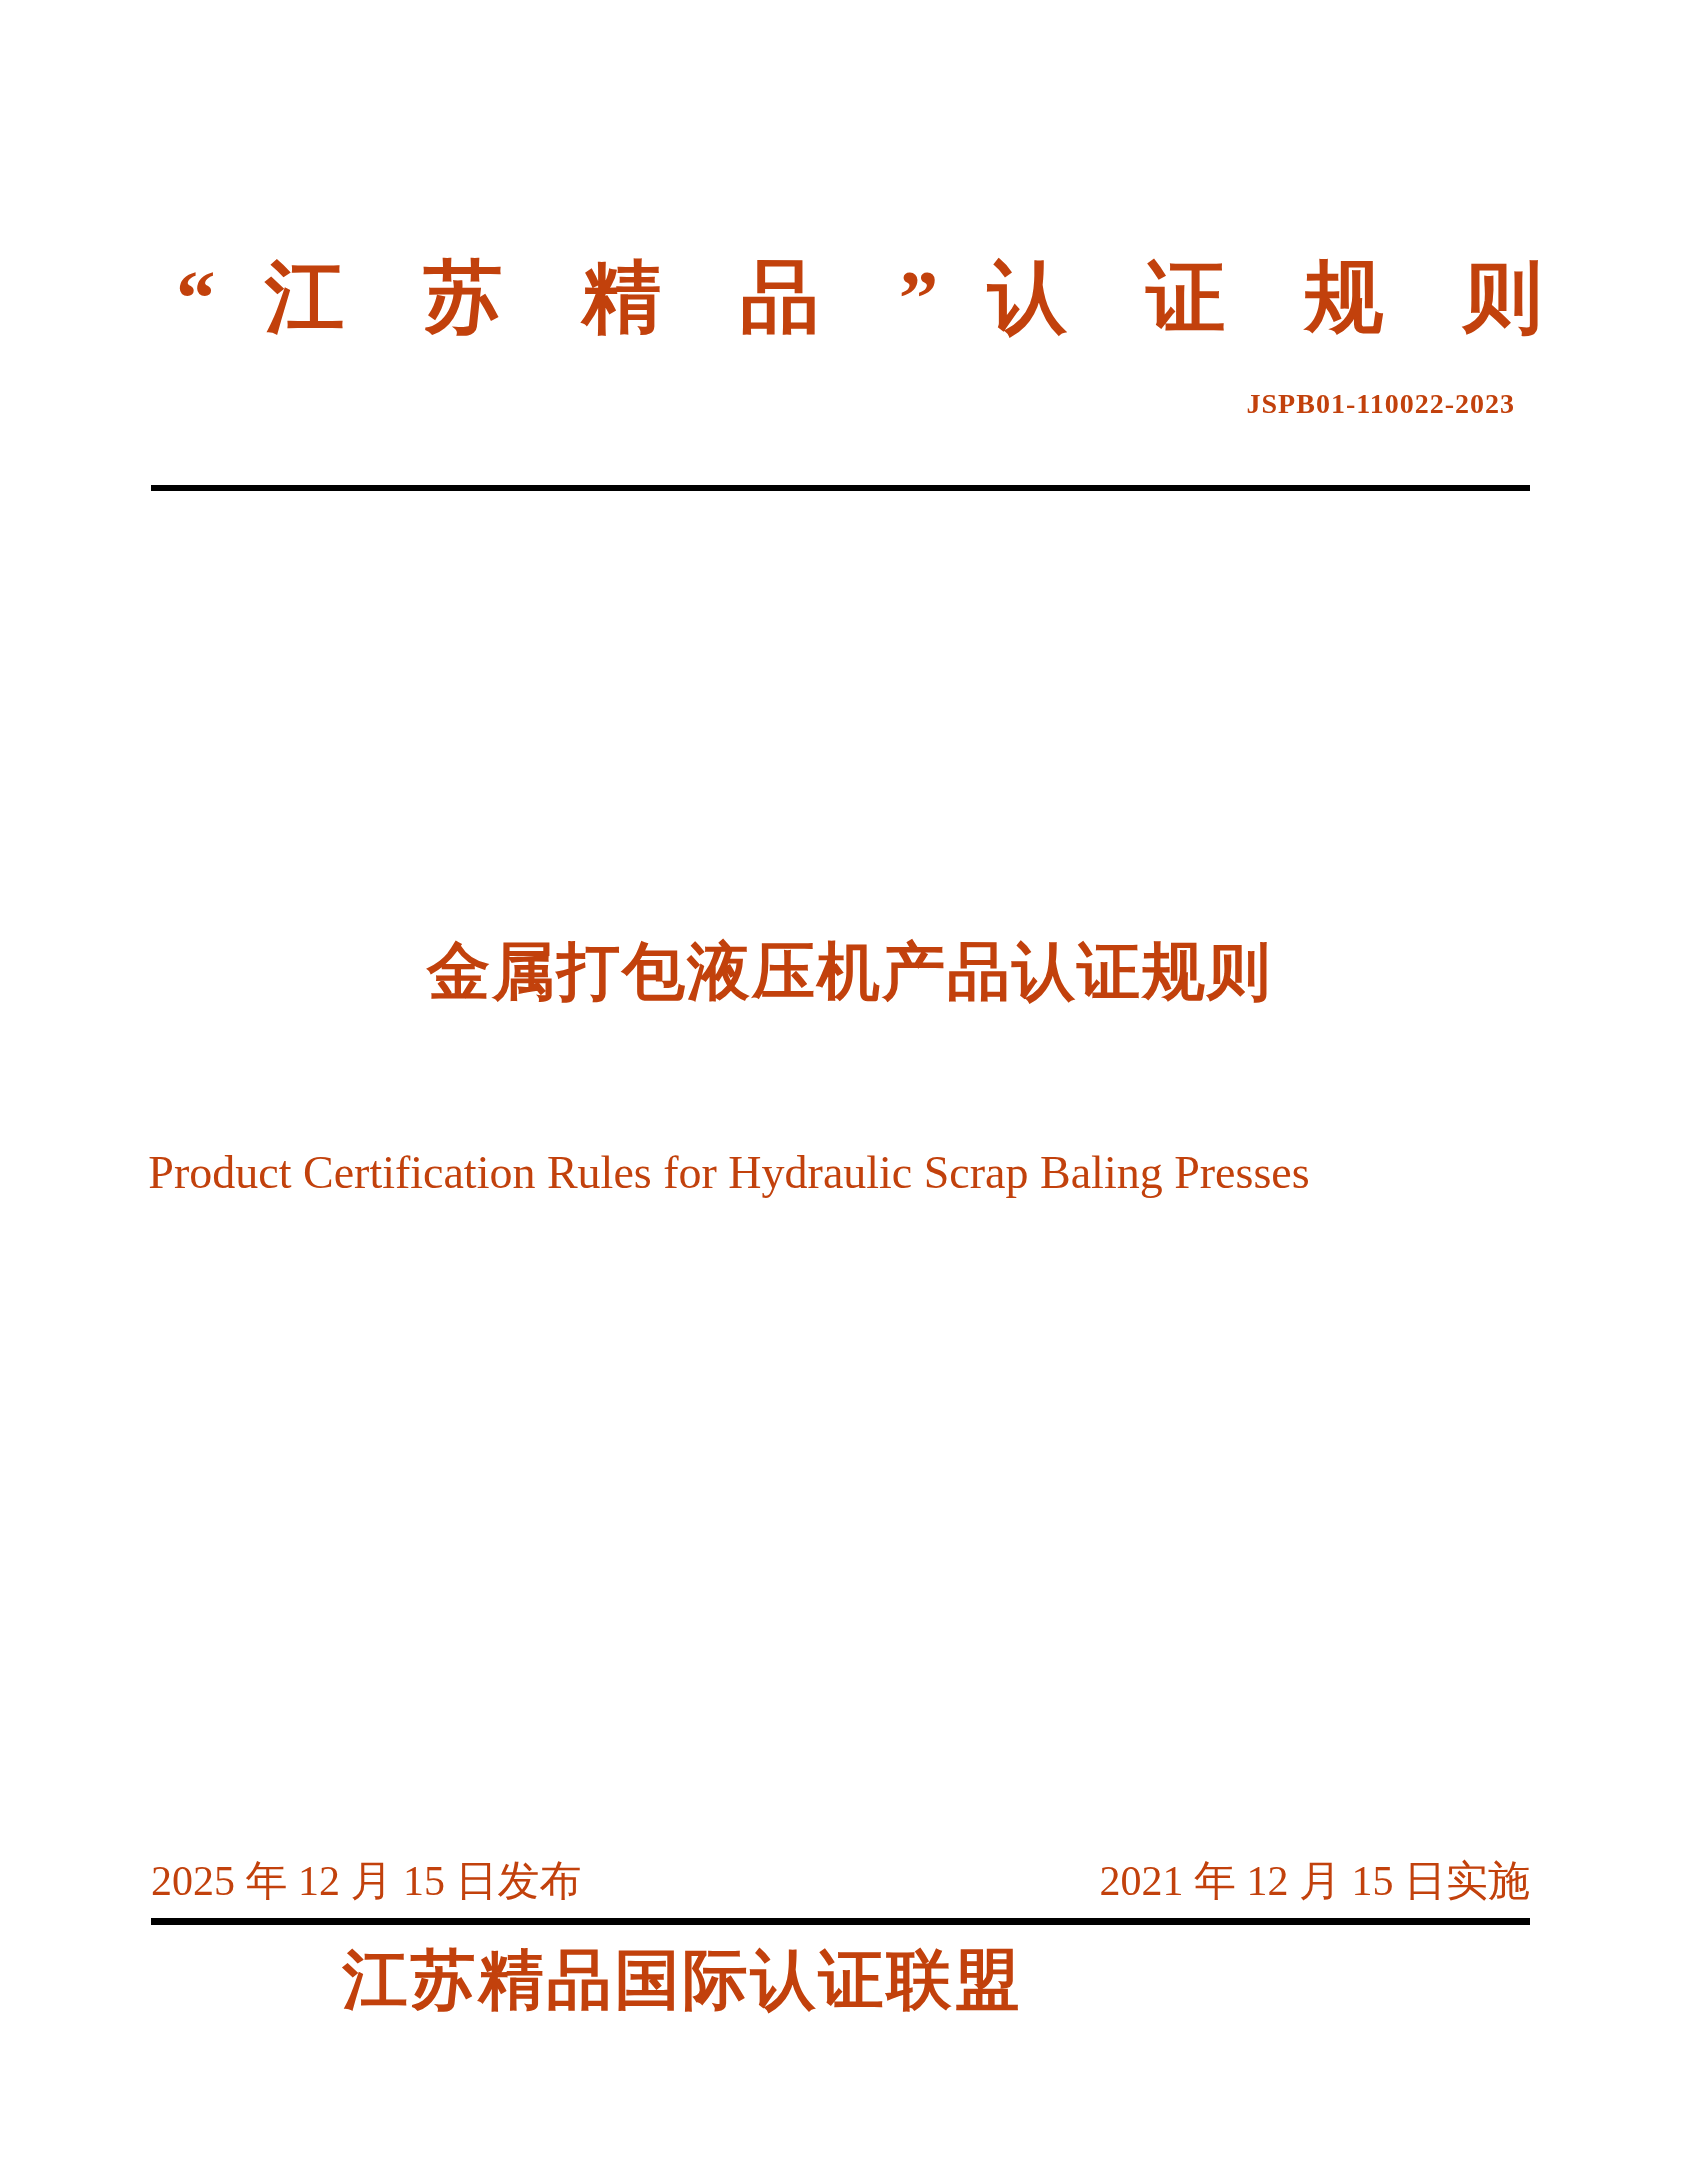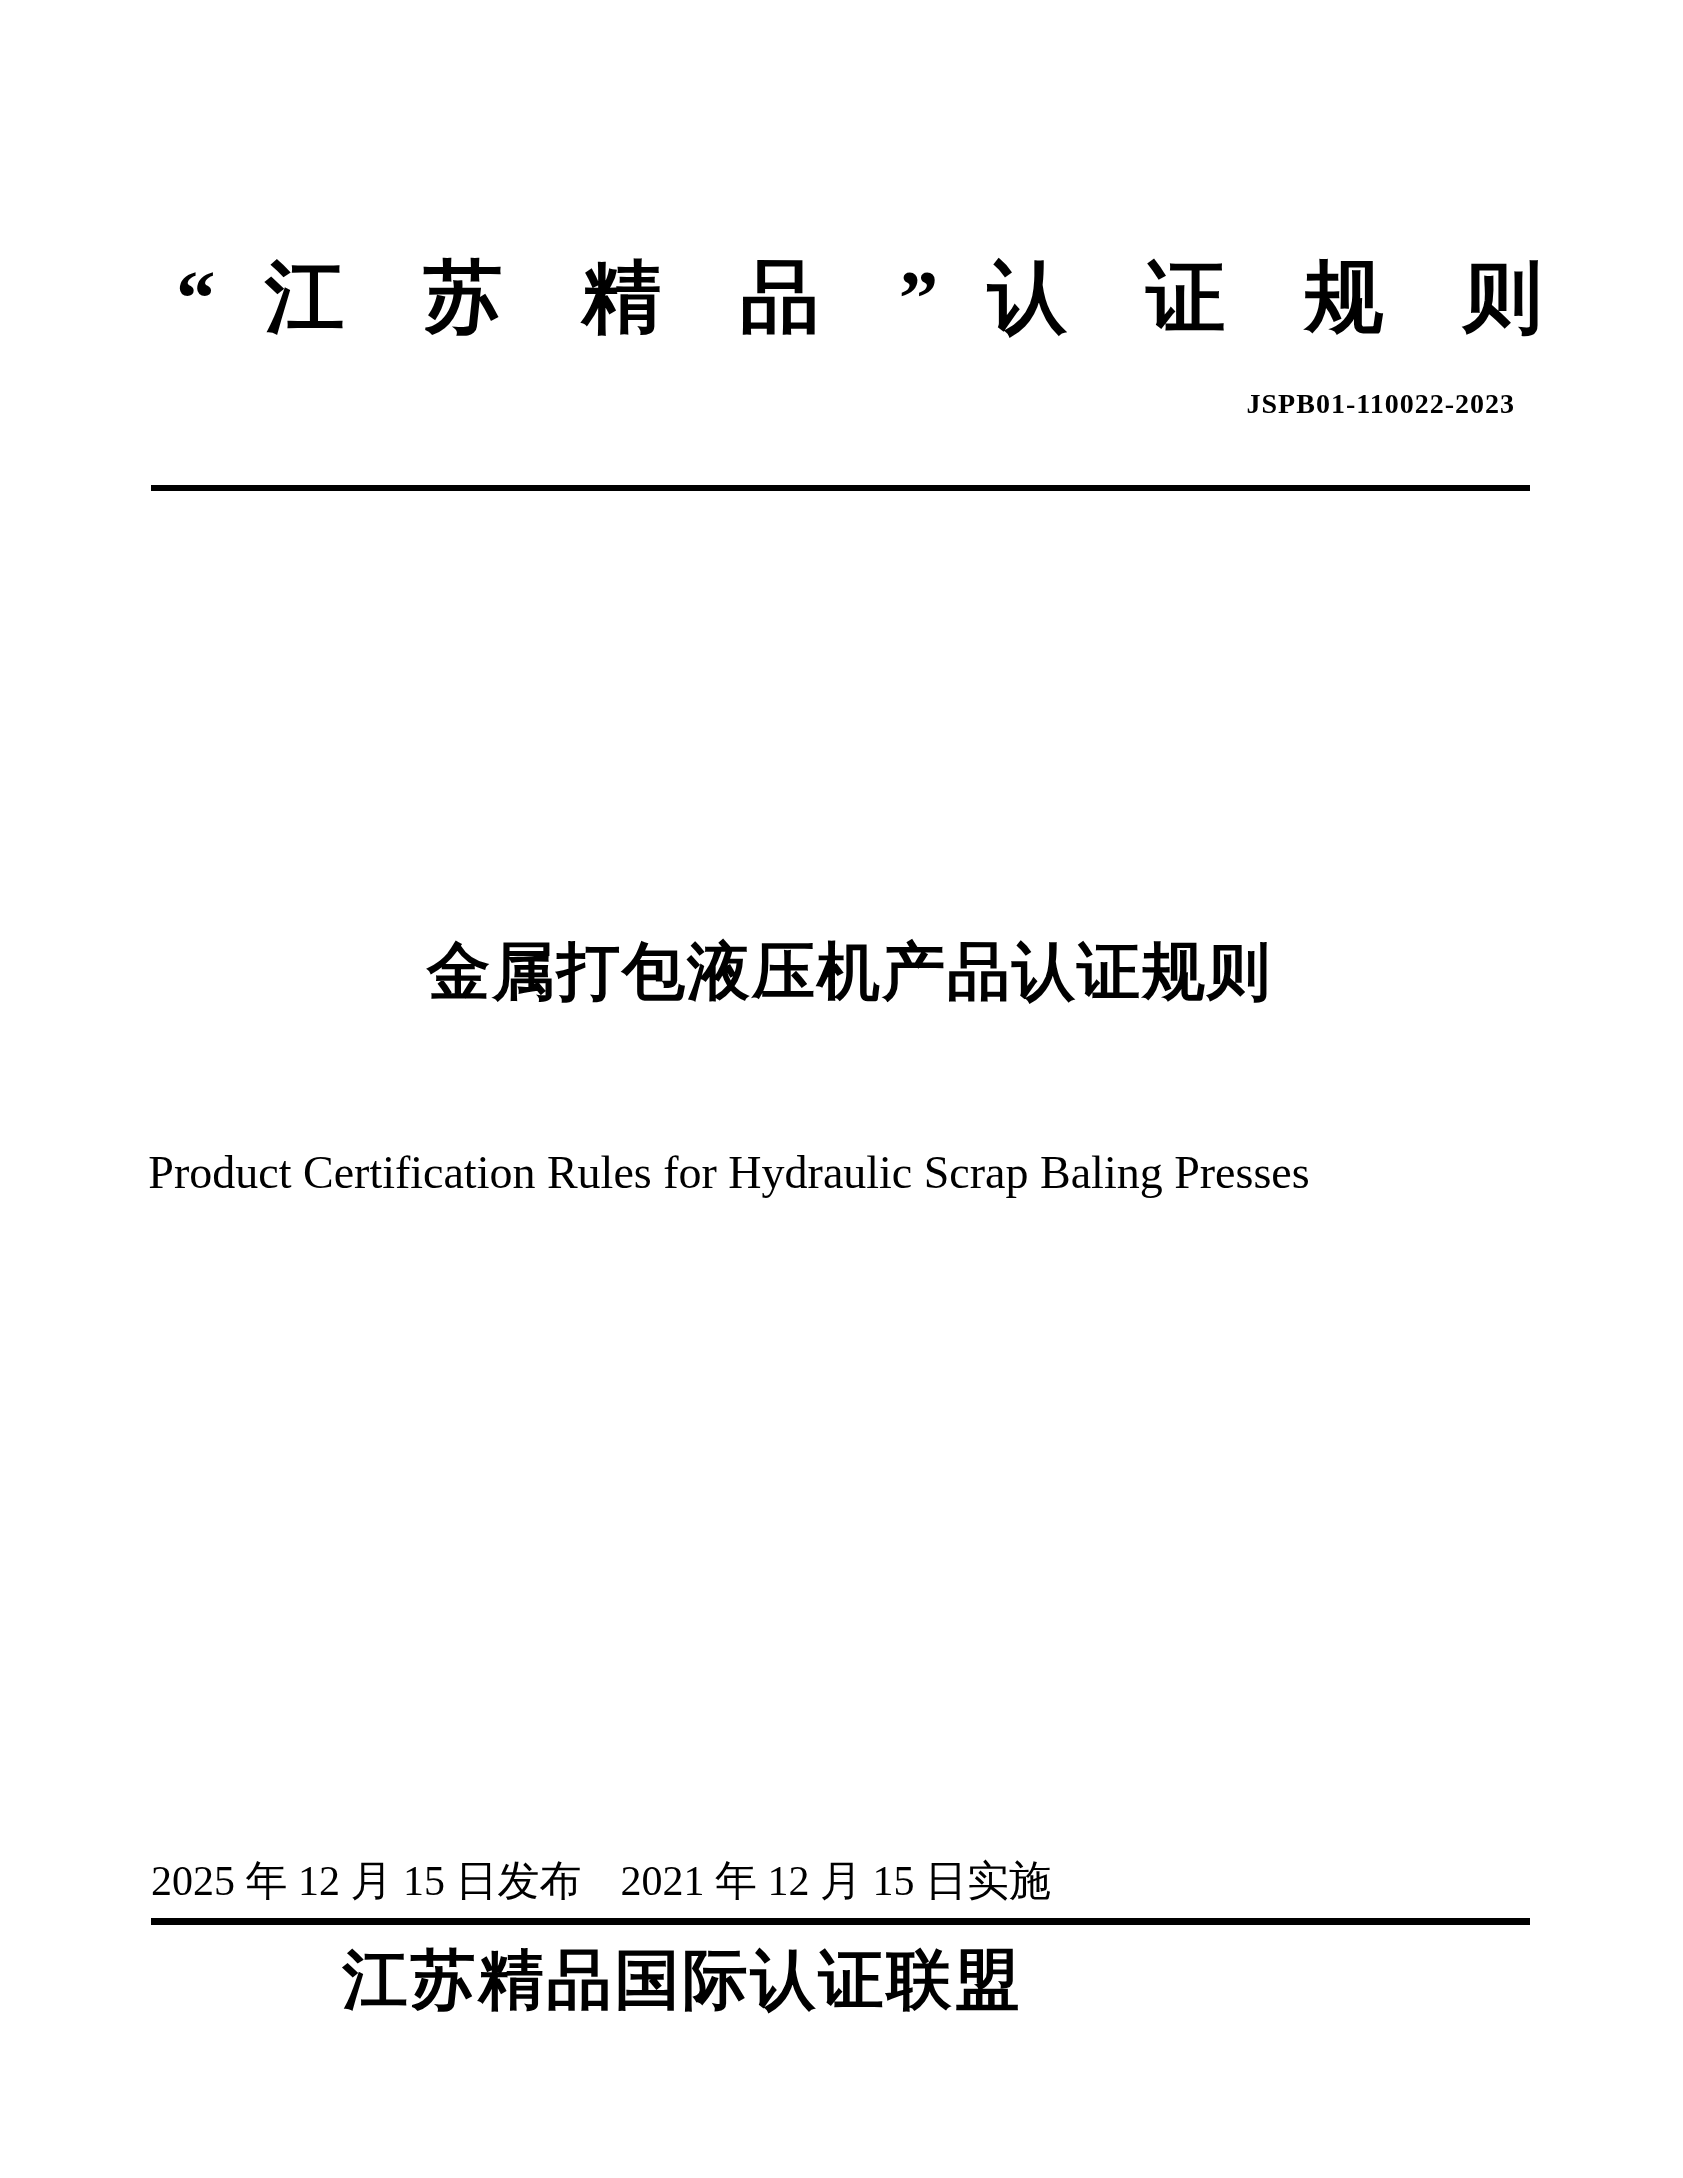--- a/index.html
+++ b/index.html
@@ -5,21 +5,21 @@
   html, body {
     margin: 0;
     padding: 0;
     background: #ffffff;
   }
   .page {
     position: relative;
     width: 1683px;
     height: 2178px;
     background: #ffffff;
-    color: #000000;
+    color: #c2410c;
     font-family: "Liberation Serif", "DejaVu Serif", serif;
     overflow: hidden;
   }
   
   .brand-title {
     position: absolute;
     top: 255px;
     left: 176px;
     width: 1366px;
     margin: 0;
@@ -74,20 +74,21 @@
     font-size: 46px;
     font-weight: normal;
   }
   
   .dates-row {
     position: absolute;
     top: 1853px;
     left: 151px;
     width: 1379px;
     display: flex;
+    justify-content: space-between;
     font-size: 42px;
     white-space: pre;
     gap: 39px;
   }
   .bottom-rule {
     top: 1918px;
     height: 7px;
   }
   .org-name {
     position: absolute;

